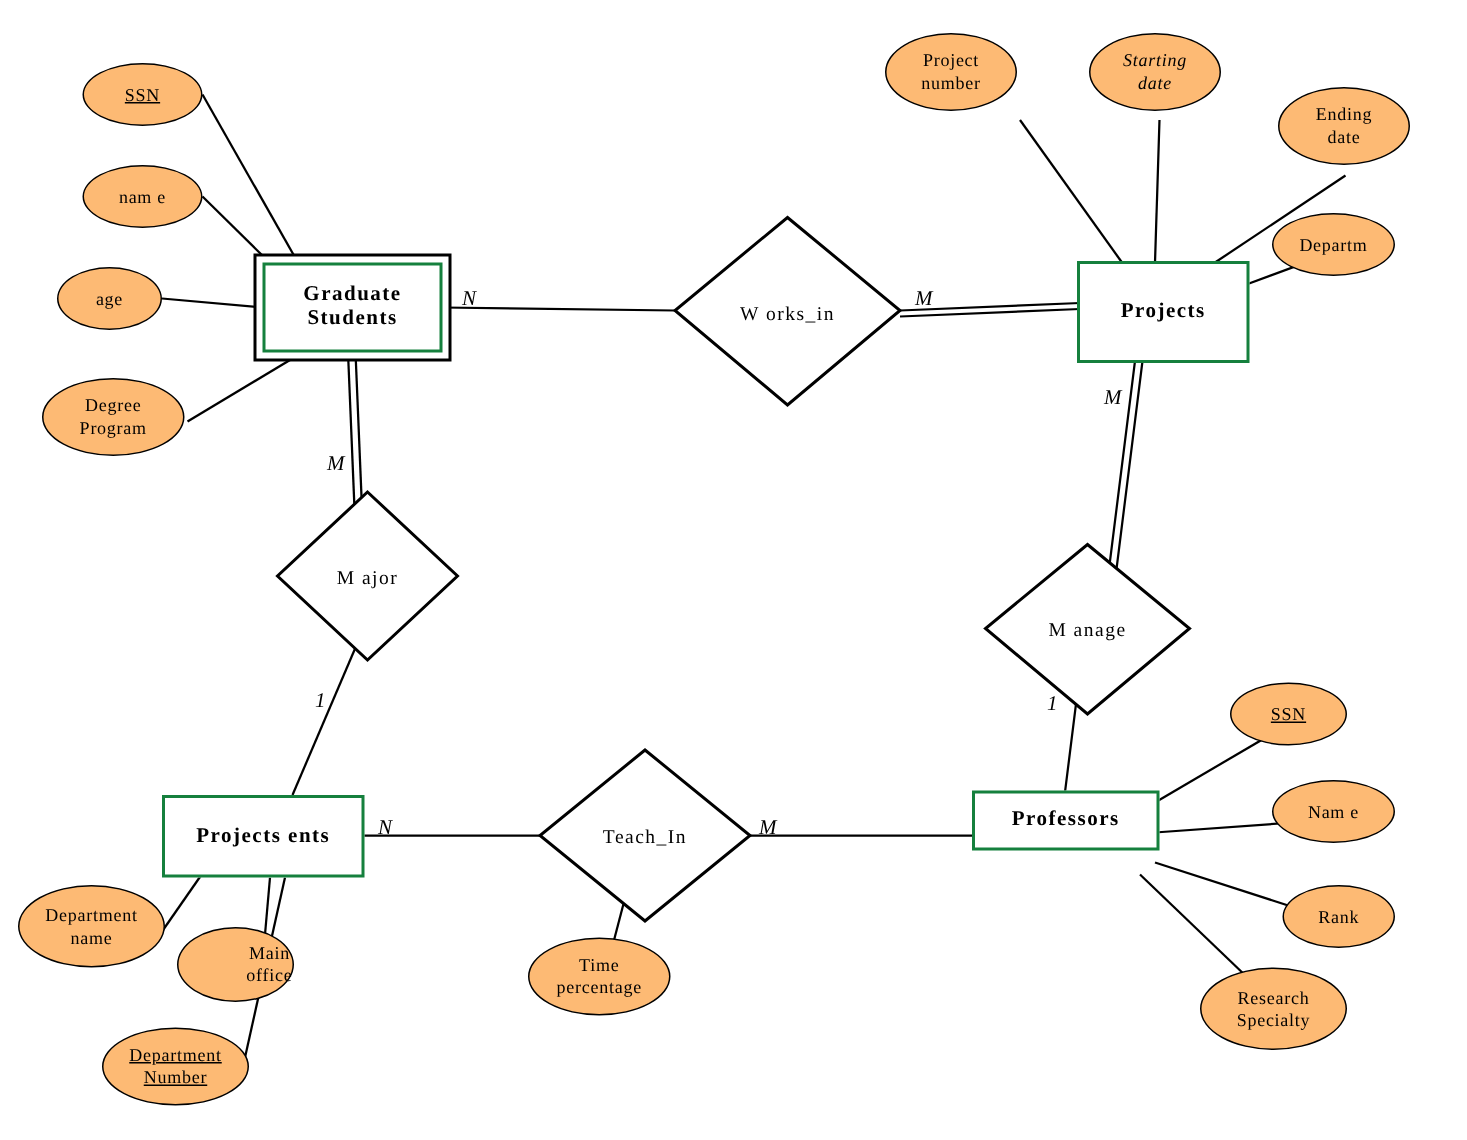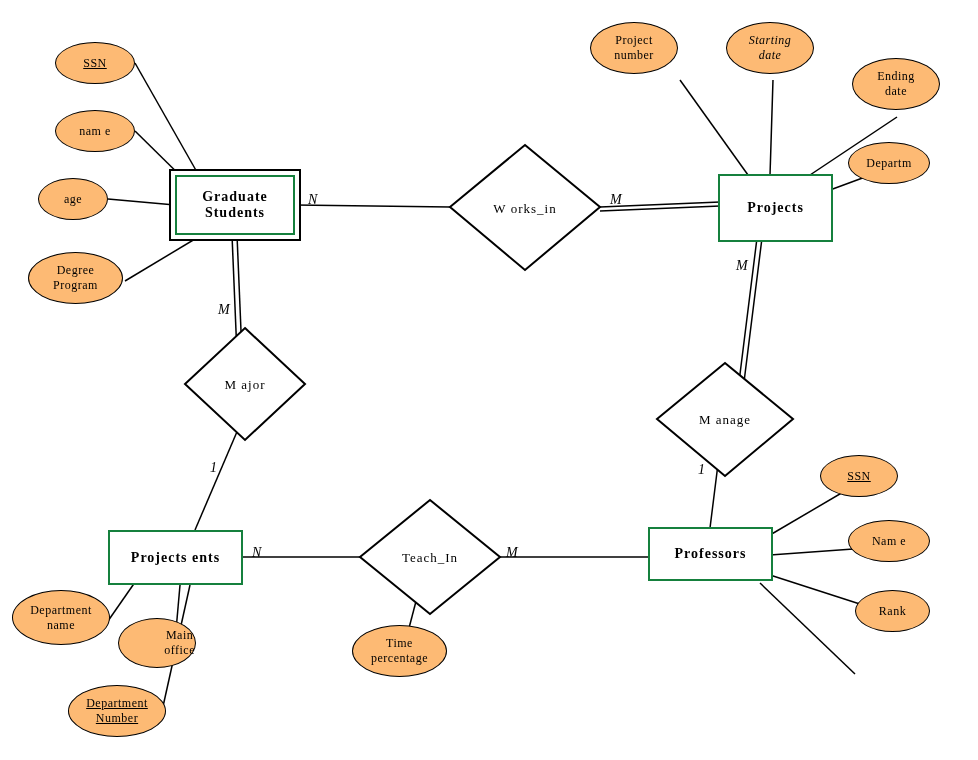--- a/index.html
+++ b/index.html
@@ -118,21 +118,21 @@
   </div>
 
   <div class="entity" style="left:718px; top:174px; width:115px; height:68px;">
     <span>Projects</span>
   </div>
 
   <div class="entity" style="left:108px; top:530px; width:135px; height:55px;">
     <span>Projects ents</span>
   </div>
 
-  <div class="entity" style="left:648px; top:527px; width:125px; height:54px;">
+  <div class="entity" style="left:648px; top:527px; width:125px; height:40px;">
     <span>Professors</span>
   </div>
 
   <svg style="position:absolute;top:0;left:0;width:978px;height:760px;pointer-events:none;">
 
     <polygon points="525,145 600,207 525,270 450,207" fill="#fff" stroke="#000" stroke-width="2"></polygon>
     <text x="525" y="213" text-anchor="middle" font-family="Times New Roman" font-size="13" letter-spacing="1">W orks_in</text>
 
     <polygon points="245,328 305,384 245,440 185,384" fill="#fff" stroke="#000" stroke-width="2"></polygon>
     <text x="245" y="389" text-anchor="middle" font-family="Times New Roman" font-size="13" letter-spacing="1">M ajor</text>
@@ -197,20 +197,23 @@
   </div>
 
   <div class="attribute" style="left:848px; top:520px; width:82px; height:42px;">
     <span>Nam e</span>
   </div>
 
   <div class="attribute" style="left:855px; top:590px; width:75px; height:42px;">
     <span>Rank</span>
   </div>
 
+  <div class="attribute" style="left:800px; top:645px; width:98px; height:55px;">
+    <span>Research<br>Specialty</span>
+  </div>
 
   <div class="cardinality" style="left:308px; top:192px;">N</div>
   <div class="cardinality" style="left:610px; top:192px;">M</div>
 
   <div class="cardinality" style="left:218px; top:302px;">M</div>
   <div class="cardinality" style="left:210px; top:460px;">1</div>
 
   <div class="cardinality" style="left:736px; top:258px;">M</div>
   <div class="cardinality" style="left:698px; top:462px;">1</div>
 

